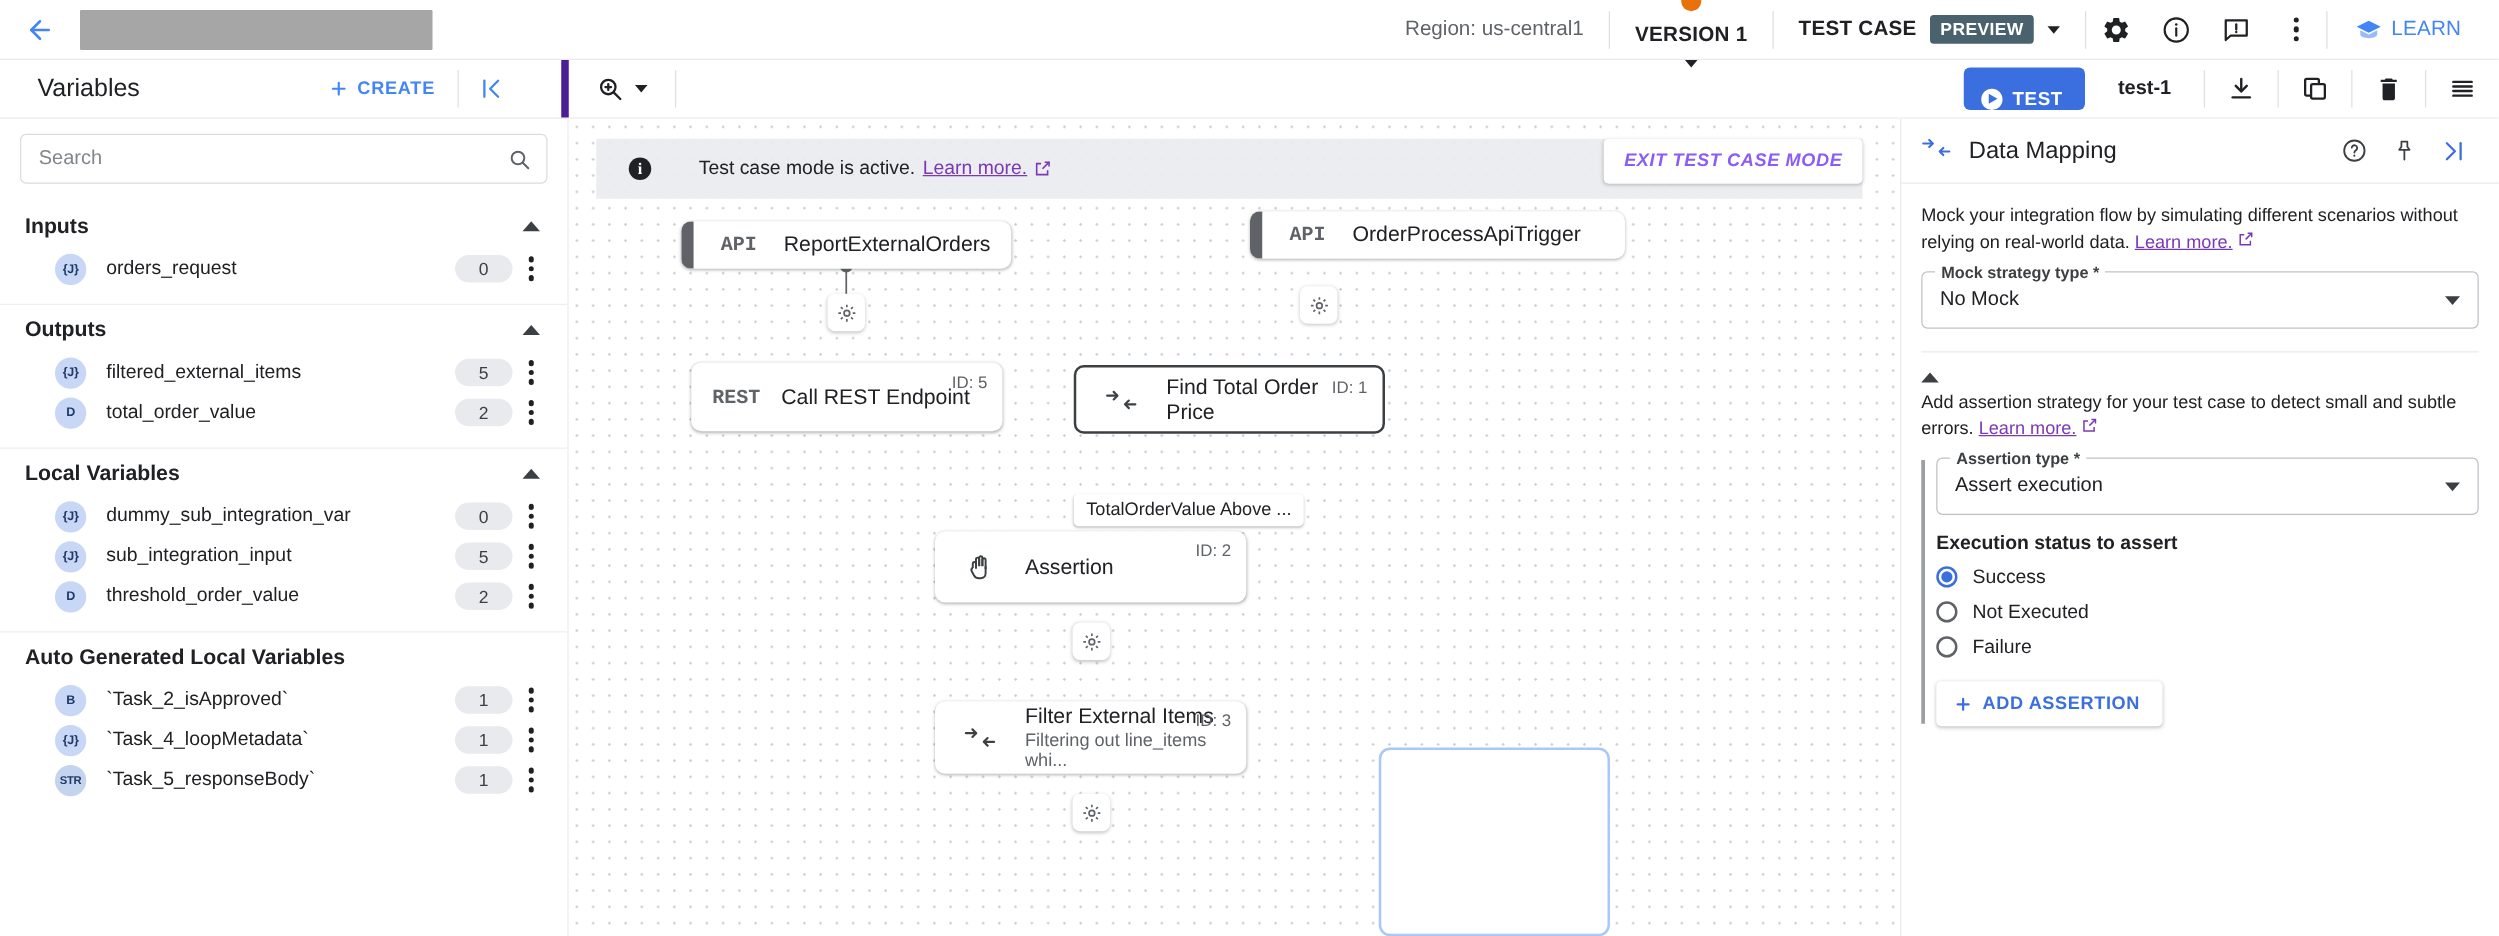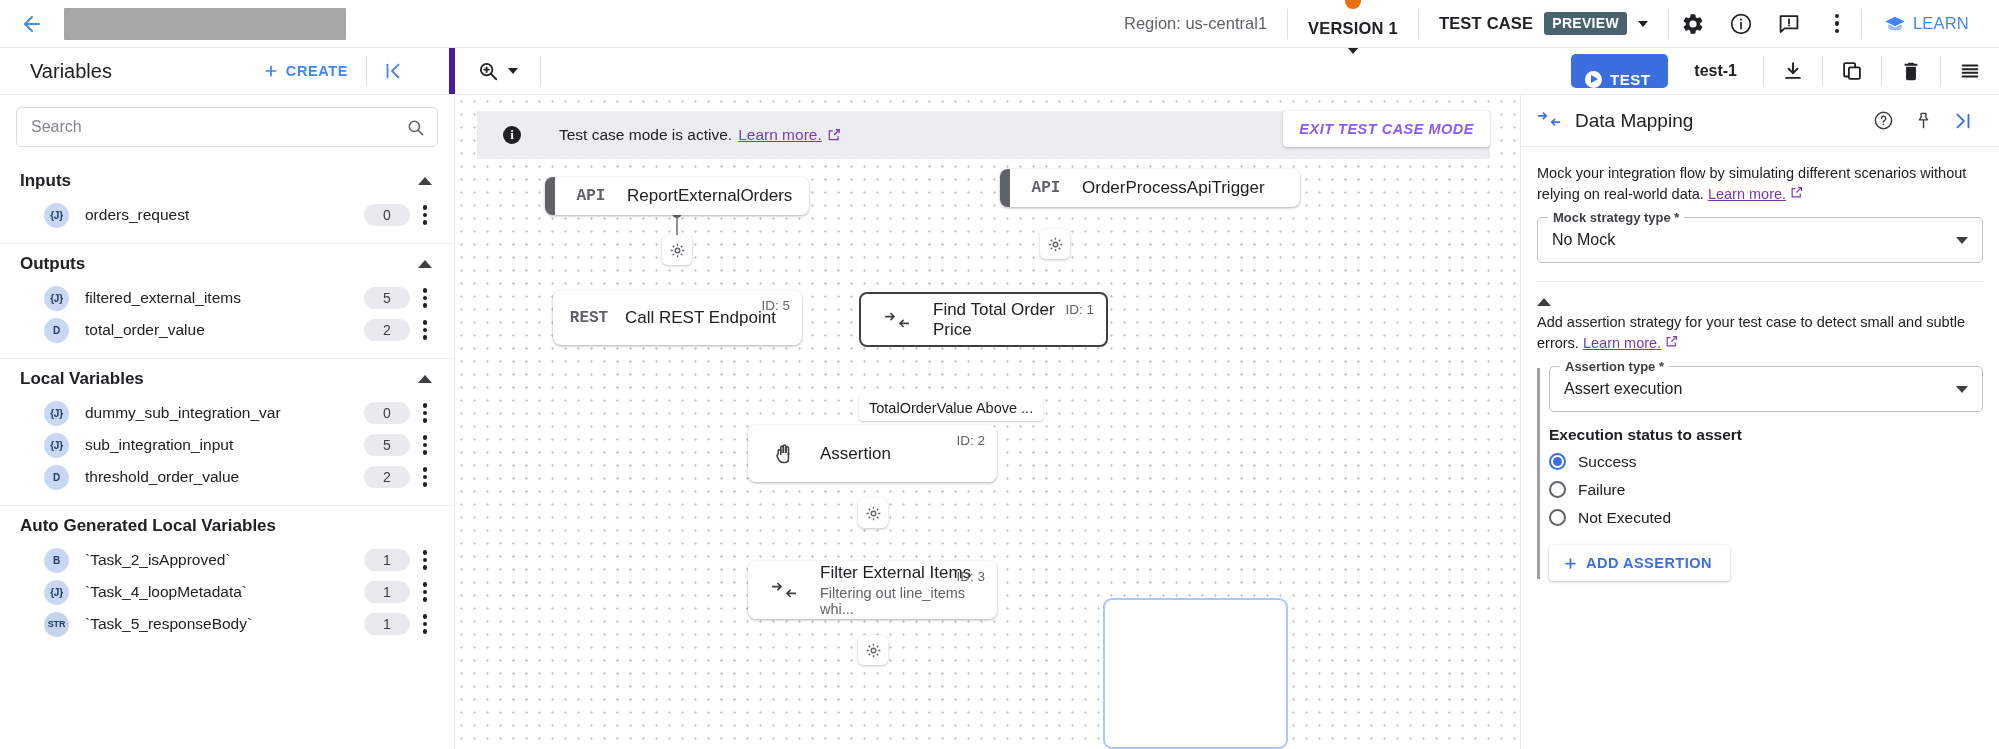--- a/index.html
+++ b/index.html
@@ -749,25 +749,25 @@
         </div>
 
         <div class="radio-label">Execution status to assert</div>
 
         <div class="radio-row">
           <span class="radio on"></span>
           <span class="radio-text">Success</span>
         </div>
         <div class="radio-row">
           <span class="radio"></span>
-          <span class="radio-text">Failure</span>
+          <span class="radio-text">Not Executed</span>
         </div>
         <div class="radio-row">
           <span class="radio"></span>
-          <span class="radio-text">Not Executed</span>
+          <span class="radio-text">Failure</span>
         </div>
 
         <button class="add-assert">
           <svg width="15" height="15" viewBox="0 0 24 24" fill="none" stroke="#3b6fe0" stroke-width="2.8" stroke-linecap="round">
               <path d="M12 5v14M5 12h14"></path>
             </svg>
           <span>ADD ASSERTION</span>
         </button>
       </div>
     </div>

